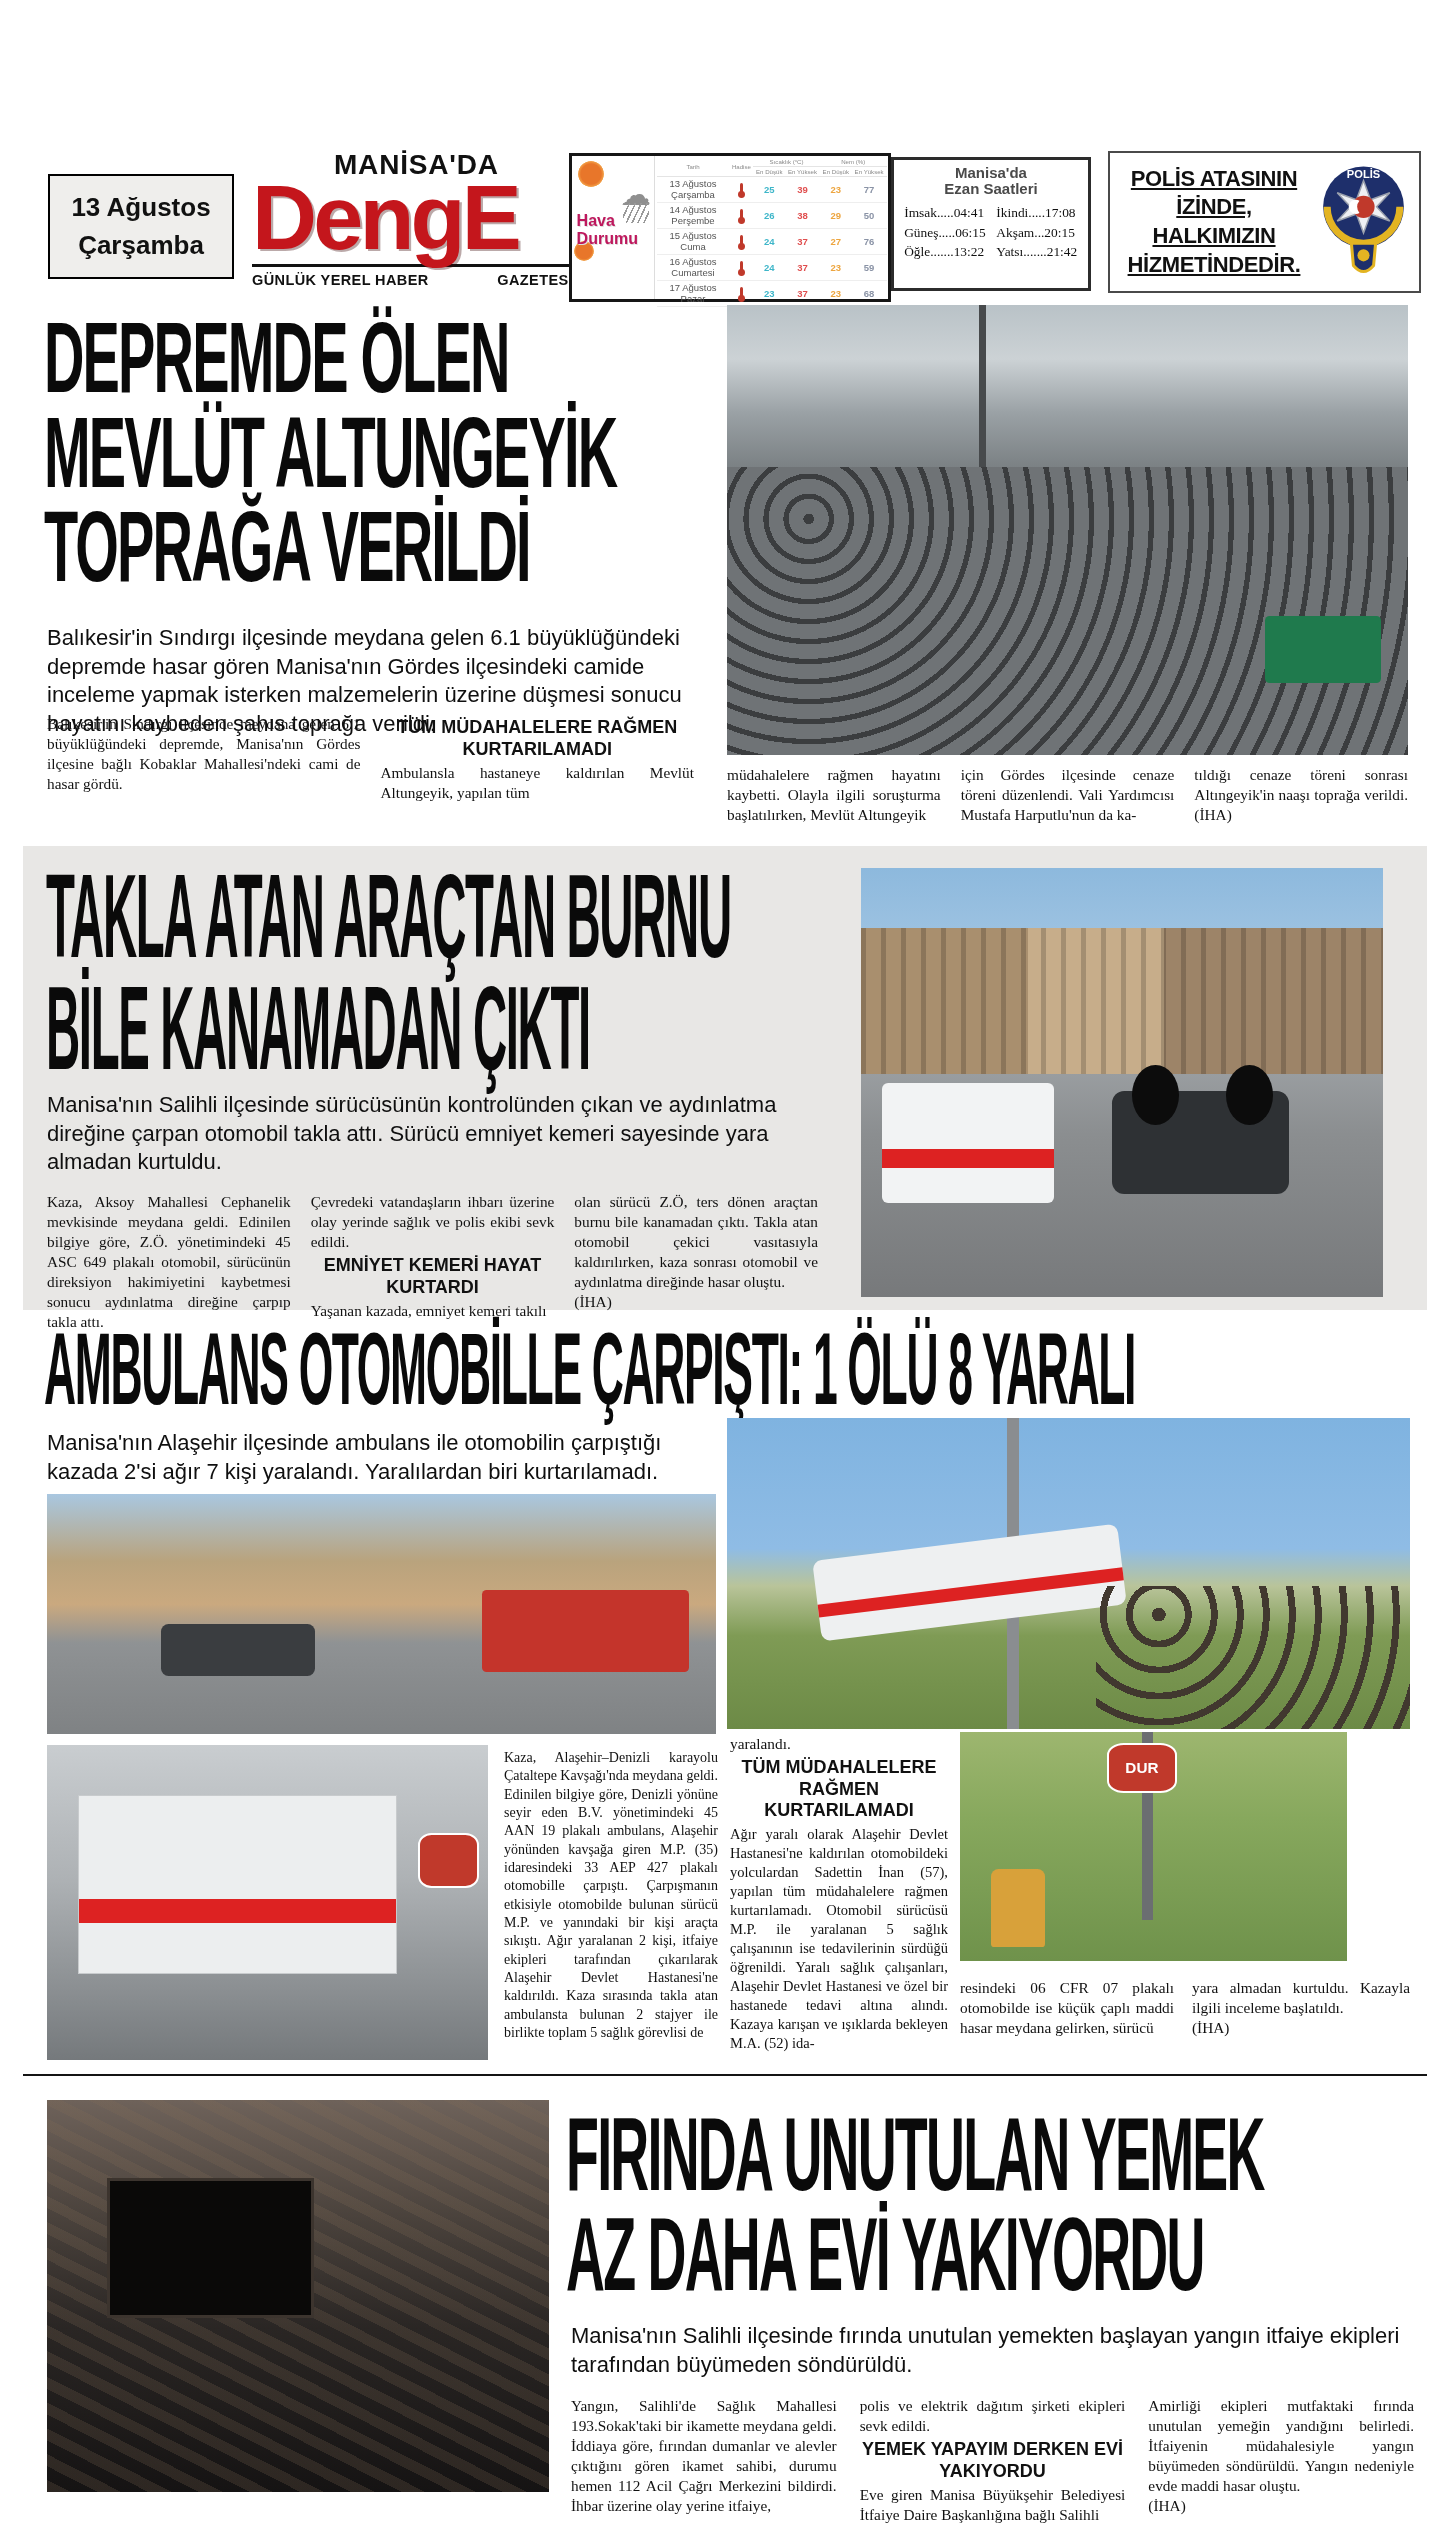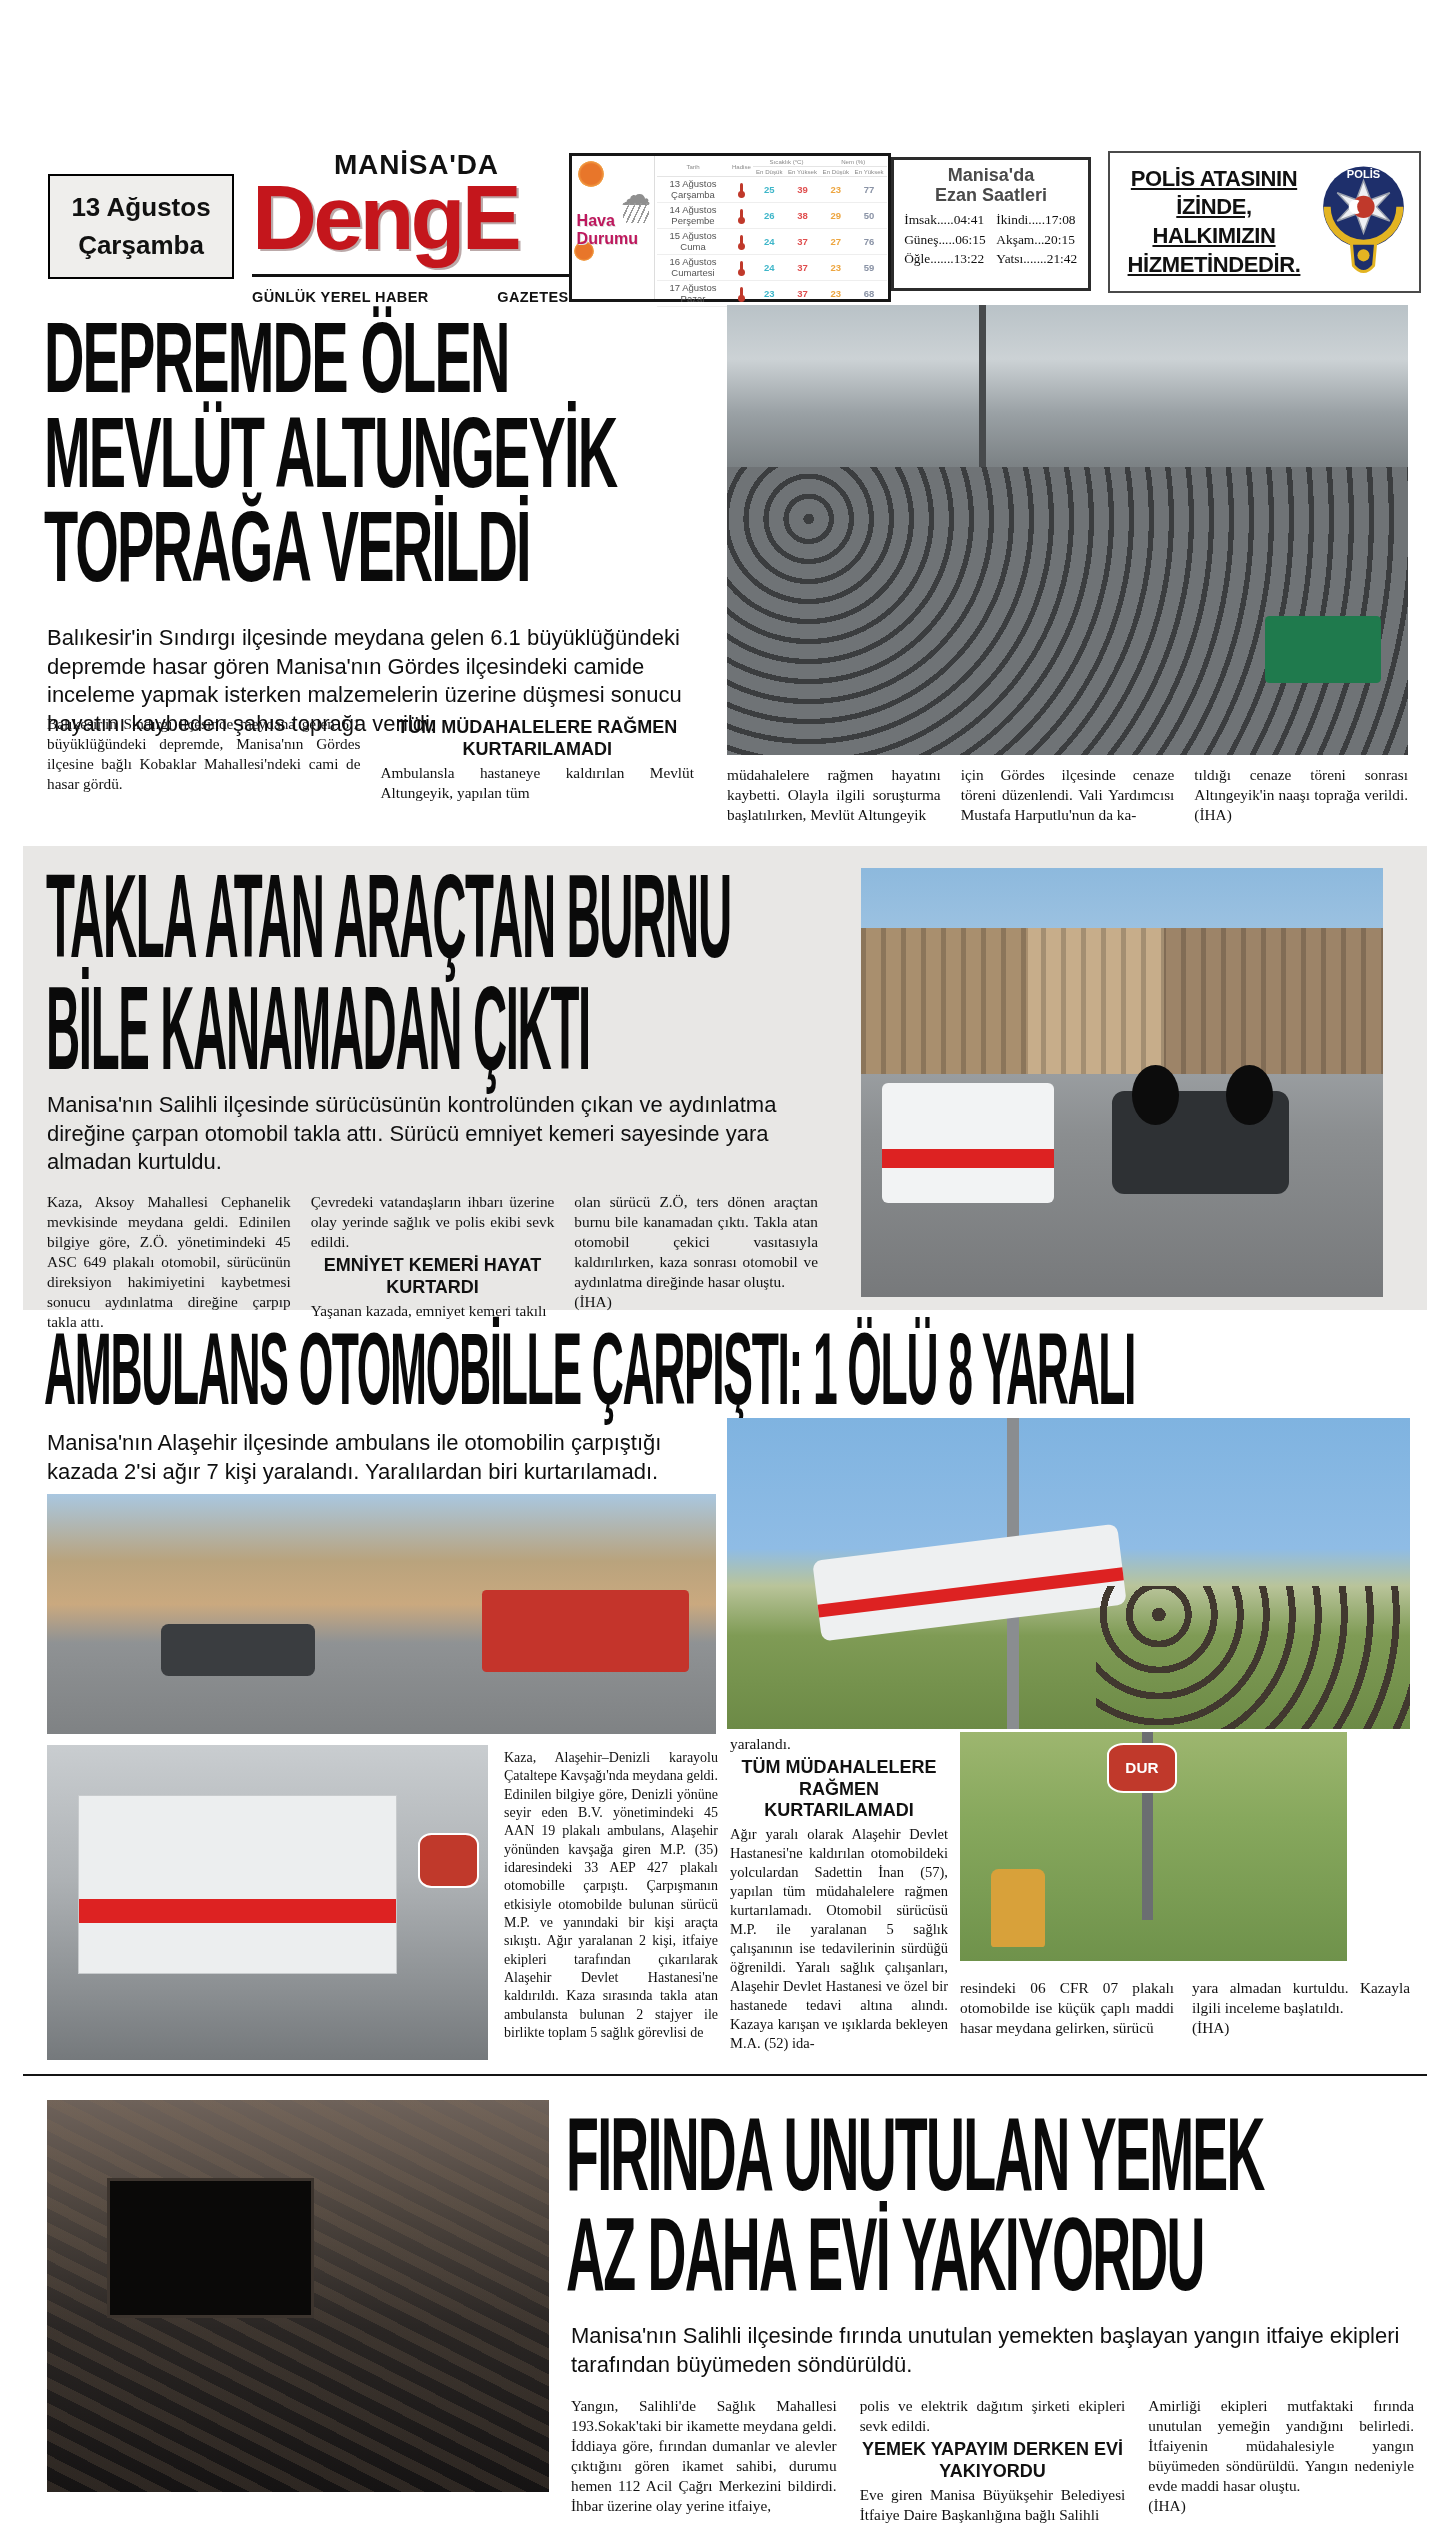--- a/index.html
+++ b/index.html
@@ -9,21 +9,21 @@
 
   
   .date-box{left:48px;top:174px;width:182px;height:101px;border:2.3px solid #000;background:#efeeec;
     display:flex;flex-direction:column;justify-content:center;align-items:center;
     font-family:"Liberation Sans",sans-serif;font-weight:bold;font-size:26px;line-height:1.45;}
   .logo{left:252px;top:151px;width:321px;height:147px;}
   .logo-top{font-family:"Liberation Sans",sans-serif;font-weight:bold;font-size:28px;letter-spacing:0.8px;
     margin-left:82px;line-height:1;}
   .logo-main{font-family:"Liberation Sans",sans-serif;font-weight:900;font-size:90px;line-height:.88;
     letter-spacing:-3.8px;color:#c4161c;text-shadow:2.3px 2.3px 0 rgba(60,10,10,.35);}
-  .logo-bottom{display:flex;justify-content:space-between;border-top:3.1px solid #111;margin-top:16px;padding-top:12px;
+  .logo-bottom{display:flex;justify-content:space-between;border-top:3.1px solid #111;margin-top:6px;padding-top:5px;
     font-family:"Liberation Sans",sans-serif;font-weight:bold;font-size:14.5px;letter-spacing:0.4px;}
 
   .weather-box{left:569px;top:153px;width:316px;height:143px;border:3.1px solid #161616;background:#fff;display:flex;}
   .wx-left{width:82px;position:relative;border-right:0.8px solid #ddd;overflow:hidden;}
   .wx-sun{position:absolute;width:26px;height:26px;border-radius:50%;
     background:radial-gradient(circle,#e8762a 0 55%,#f3a34a 70%,transparent 72%);}
   .wx-name{position:absolute;left:4.6px;top:40px;font-family:"Liberation Sans",sans-serif;font-weight:bold;
     color:#be185d;font-size:16px;line-height:1.15;text-shadow:0.8px 0.8px 0 #ddd;margin-top:16px;}
   .wx-cloud{position:absolute;right:3.1px;top:21.4px;font-size:30.5px;color:#8f8f8f;}
   .wx-rain{position:absolute;right:4.6px;top:47px;width:26px;height:20px;
@@ -33,21 +33,21 @@
   table.wx td{font-size:9.5px;text-align:center;border-bottom:0.8px solid #eee;padding:1.5px 1.5px;}
   td.wxdate{font-size:6.9px;color:#555;width:70px;}
   .sub-min{color:#3eb6c9;} .sub-max{color:#e04f4f;} .sub-hmin{color:#eda53f;} .sub-hmax{color:#8a93a6;}
   td.tmin{color:#3eb6c9;font-weight:bold;} td.tmax{color:#e04f4f;font-weight:bold;}
   td.hmin{color:#eda53f;font-weight:bold;} td.hmax{color:#8a93a6;font-weight:bold;}
   .thermo{width:3.8px;height:11.4px;background:#c0392b;border-radius:2.3px;margin:0 auto;position:relative;}
   .thermo::after{content:"";position:absolute;left:-1.5px;bottom:-3.1px;width:6.9px;height:6.9px;border-radius:50%;background:#c0392b;}
 
   .ezan-box{left:891px;top:157px;width:200px;height:134px;border:3.1px solid #2c2c2c;background:#fff;
     display:flex;flex-direction:column;align-items:center;padding-top:4.6px;box-sizing:border-box;}
-  .ezan-title{font-family:"Liberation Sans",sans-serif;font-weight:bold;font-size:18px;color:#4a4a4a;line-height:1.12;text-align:center;}
+  .ezan-title{font-family:"Liberation Sans",sans-serif;font-weight:bold;font-size:15px;color:#4a4a4a;line-height:1.12;text-align:center;}
   .ezan-grid{display:grid;grid-template-columns:1fr 1fr;gap:0 10.7px;margin-top:5.3px;font-size:13.4px;line-height:1.45;}
 
   .police-box{left:1108px;top:151px;width:313px;height:142px;border:2.3px solid #4a4a4a;background:#fff;
     display:flex;align-items:center;box-sizing:border-box;padding:3.1px 4.6px;}
   .police-lines{flex:1;text-align:center;font-family:"Liberation Sans",sans-serif;font-weight:800;
     font-size:22px;line-height:1.3;letter-spacing:-0.4px;}
   .police-lines div{text-decoration:underline;}
 
   
   .headline{font-family:"Liberation Sans",sans-serif;font-weight:bold;color:#0a0a0a;

